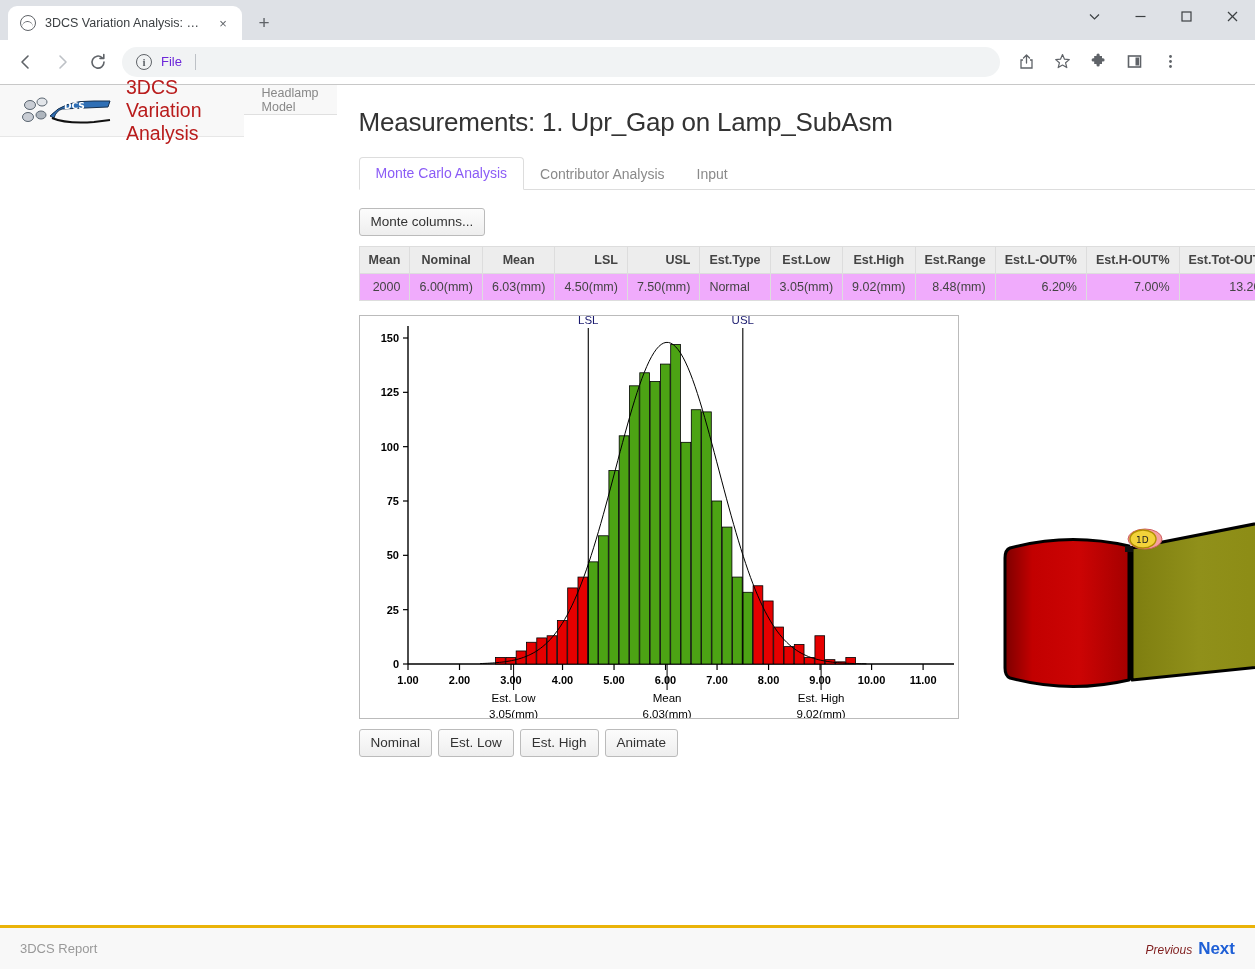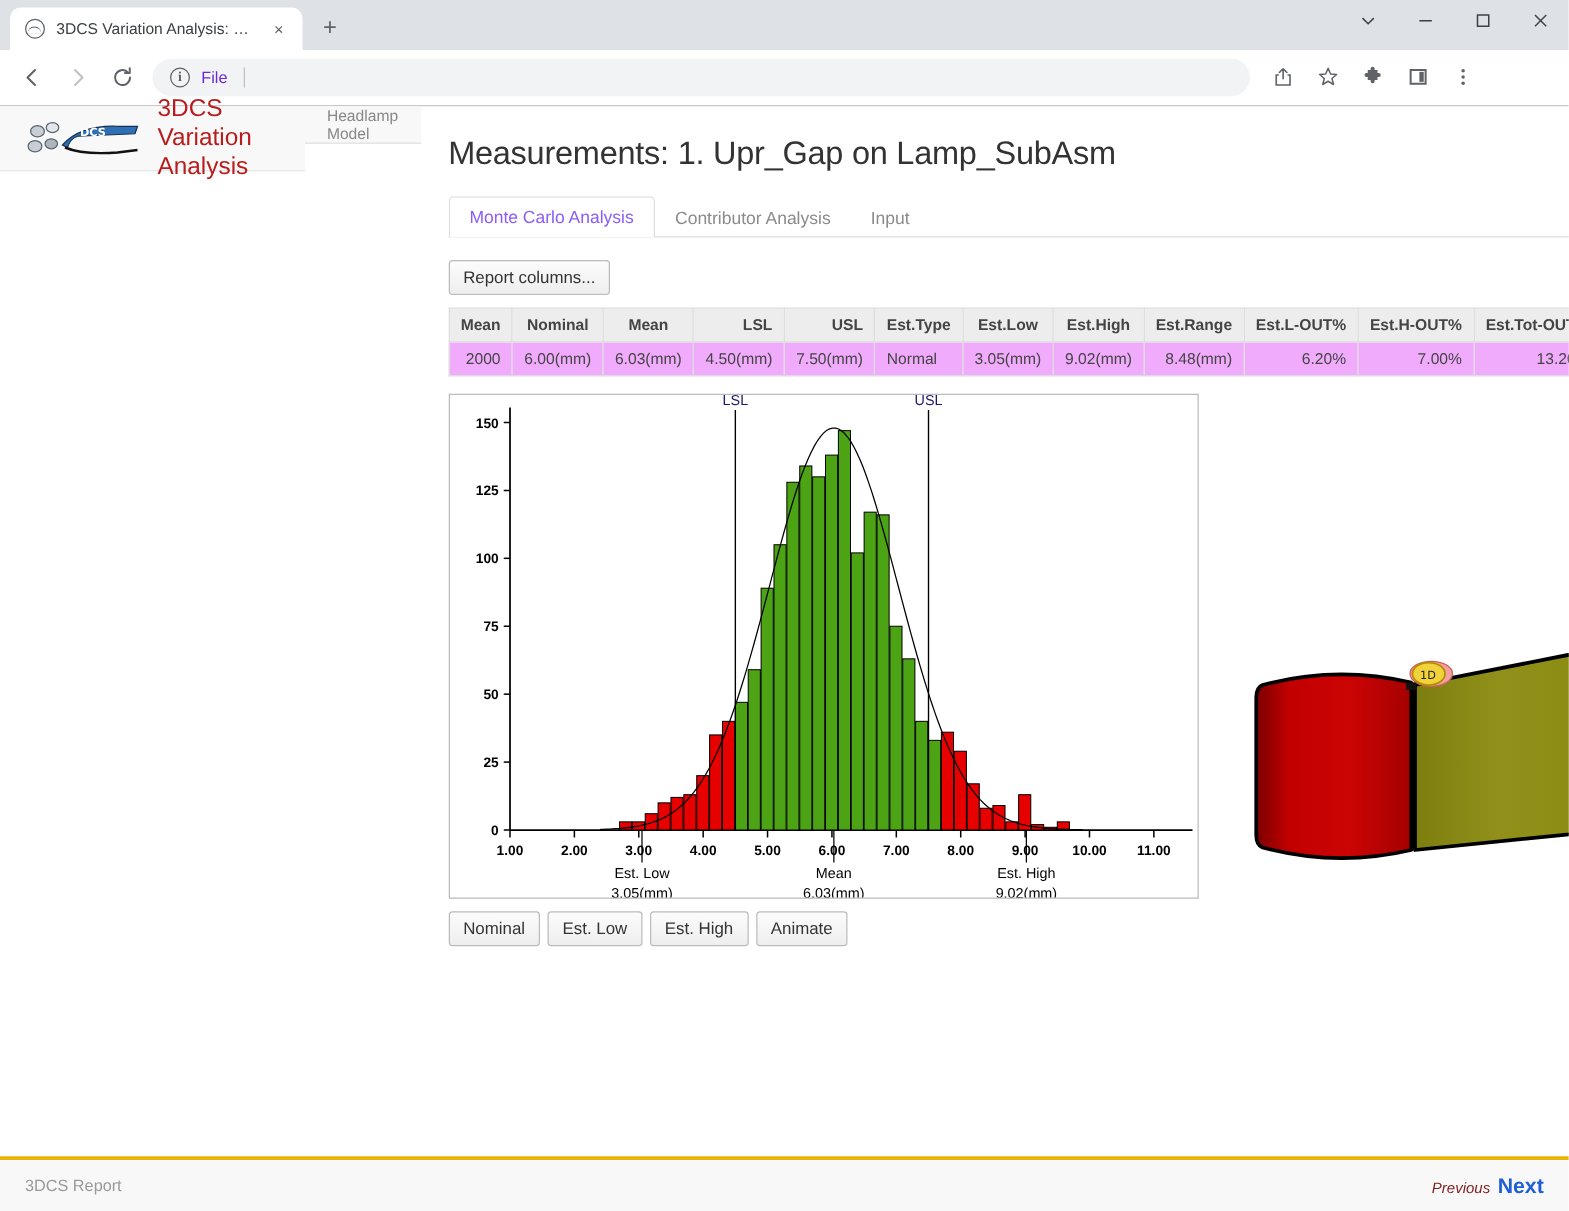--- a/index.html
+++ b/index.html
@@ -323,21 +323,21 @@
   <div class="content">
 
     <h1 class="page-title">Measurements: 1. Upr_Gap on Lamp_SubAsm</h1>
 
     <div class="tabs">
       <div class="tab-item active">Monte Carlo Analysis</div>
       <div class="tab-item">Contributor Analysis</div>
       <div class="tab-item">Input</div>
     </div>
 
-    <div class="btn select-columns">Report columns...</div>
+    <div class="btn select-columns">Monte columns...</div>
 
     <table class="stats">
       <thead>
         <tr>
           <th class="c">Mean</th>
           <th class="c">Nominal</th>
           <th class="c">Mean</th>
           <th>LSL</th>
           <th>USL</th>
           <th class="c">Est.Type</th>

